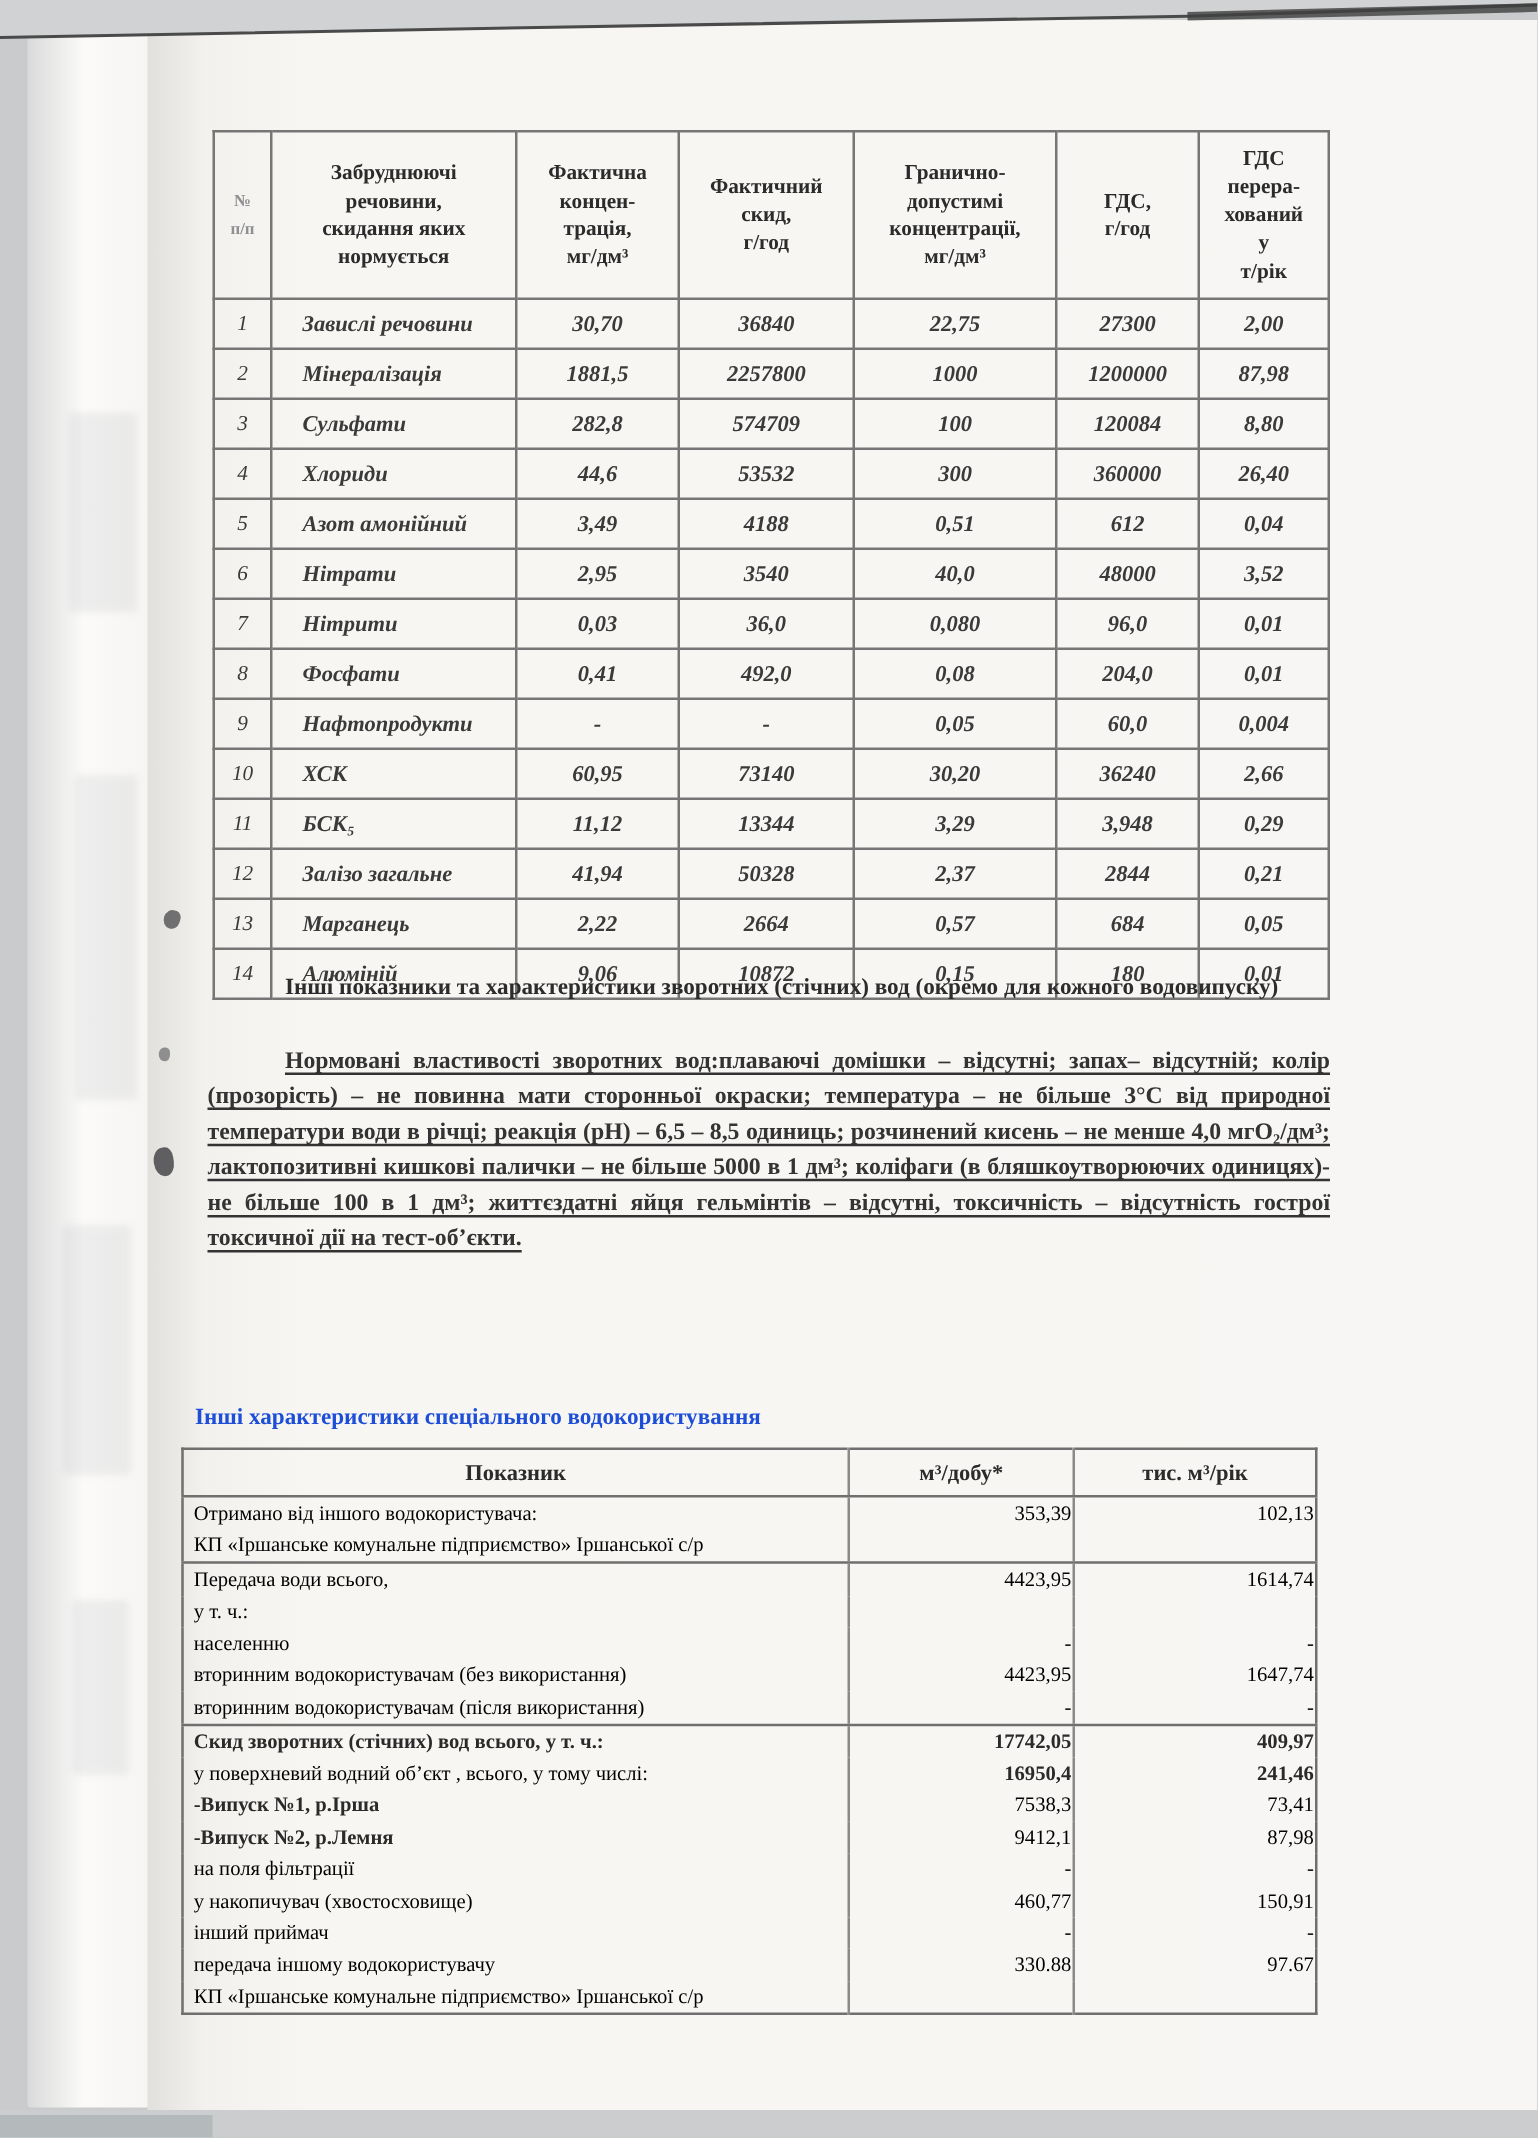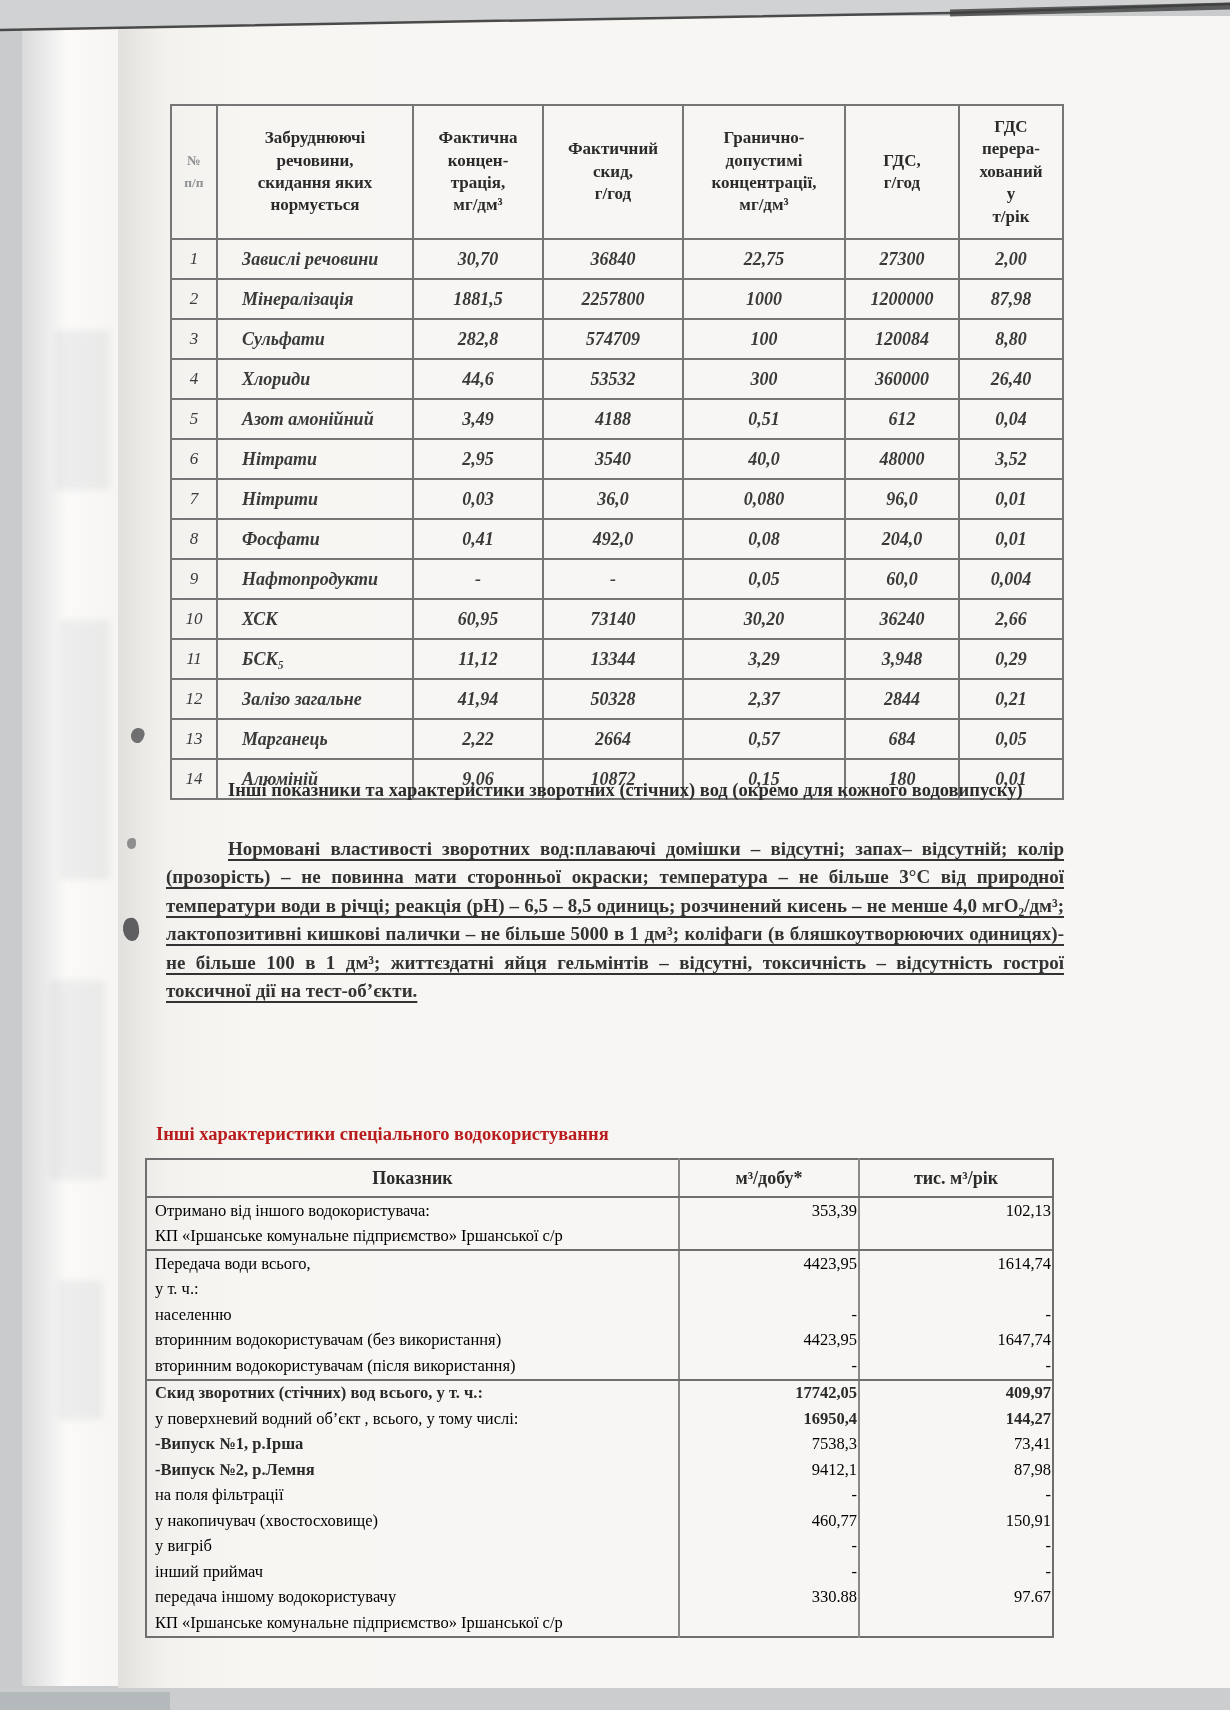--- a/index.html
+++ b/index.html
@@ -47,21 +47,21 @@
     font-weight:bold;font-size:18.5px;line-height:27px;text-indent:62px;text-align:justify;color:#2c2c2c;
   }
   .para-normed{
     position:absolute;left:166px;top:816px;width:898px;
     font-weight:bold;font-size:19px;line-height:28.4px;
     text-indent:62px;text-align:justify;color:#333;
     text-decoration:underline;text-decoration-thickness:1.5px;text-underline-offset:4px;
   }
   .heading-special{
     position:absolute;left:156px;top:1124px;width:900px;
-    font-weight:bold;font-size:18.5px;color:#b91c1c;
+    font-weight:bold;font-size:18.5px;color:#1d4ed8;
   }
 
   
   .t2{position:absolute;left:145px;top:1158px;width:907px;border:2px solid #6f6f6f;}
   .t2 th{
     border-bottom:2px solid #6f6f6f;font-weight:bold;font-size:18px;text-align:center;
     height:34px;vertical-align:middle;color:#2b2b2b;
   }
   .t2 td{height:23.5px;font-size:16.5px;vertical-align:middle;color:#000000;}
   .t2 td.lbl{text-align:left;padding-left:8px;}
@@ -312,21 +312,21 @@
         <td class="val c3">-</td>
       </tr>
       <tr>
         <td class="lbl b">Скид зворотних (стічних) вод всього, у т. ч.:</td>
         <td class="val c2 b">17742,05</td>
         <td class="val c3 b">409,97</td>
       </tr>
       <tr>
         <td class="lbl">у поверхневий водний обʼєкт , всього, у тому числі:</td>
         <td class="val c2 b">16950,4</td>
-        <td class="val c3 b">144,27</td>
+        <td class="val c3 b">241,46</td>
       </tr>
       <tr>
         <td class="lbl b">-Випуск №1, р.Ірша</td>
         <td class="val c2">7538,3</td>
         <td class="val c3">73,41</td>
       </tr>
       <tr>
         <td class="lbl b">-Випуск №2, р.Лемня</td>
         <td class="val c2">9412,1</td>
         <td class="val c3">87,98</td>
@@ -335,25 +335,20 @@
         <td class="lbl">на поля фільтрації</td>
         <td class="val c2">-</td>
         <td class="val c3">-</td>
       </tr>
       <tr>
         <td class="lbl">у накопичувач (хвостосховище)</td>
         <td class="val c2">460,77</td>
         <td class="val c3">150,91</td>
       </tr>
       <tr>
-        <td class="lbl">у вигріб</td>
-        <td class="val c2">-</td>
-        <td class="val c3">-</td>
-      </tr>
-      <tr>
         <td class="lbl">інший приймач</td>
         <td class="val c2">-</td>
         <td class="val c3">-</td>
       </tr>
       <tr>
         <td class="lbl">передача іншому водокористувачу</td>
         <td class="val c2">330.88</td>
         <td class="val c3">97.67</td>
       </tr>
       <tr>

